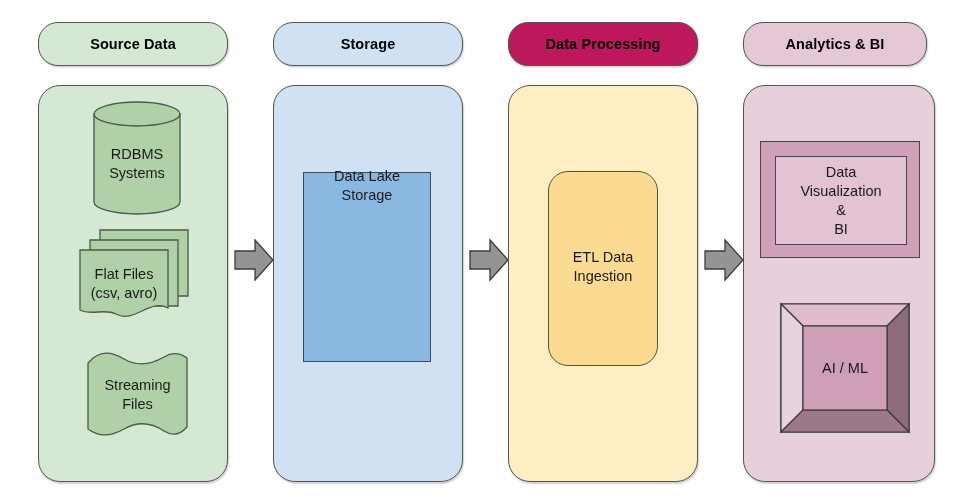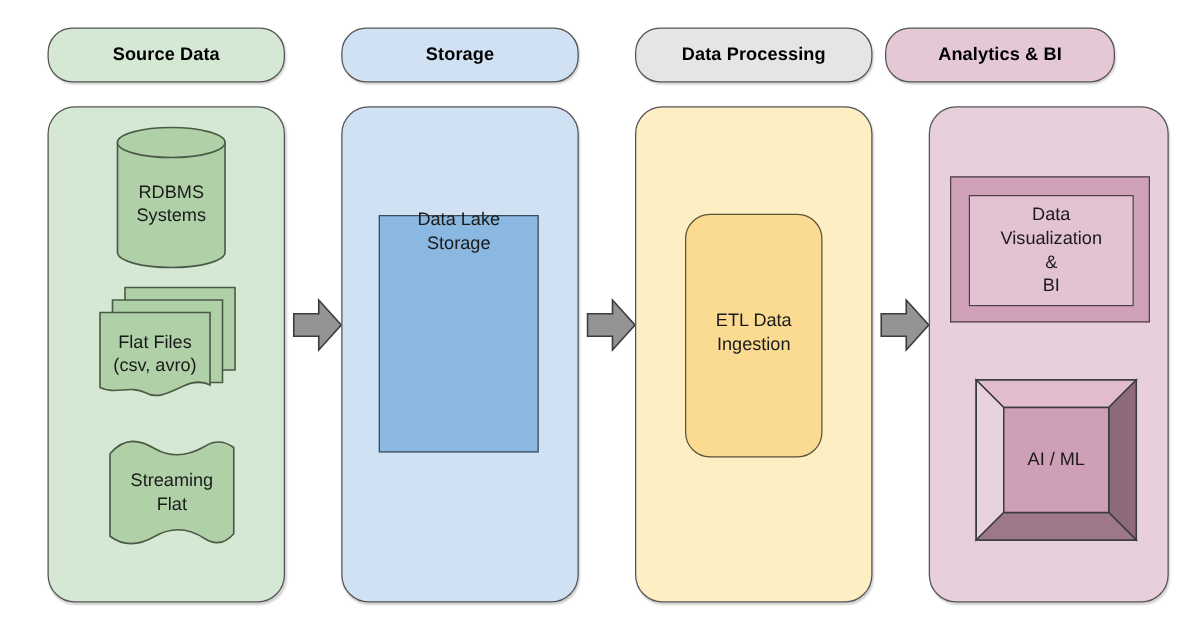--- a/index.html
+++ b/index.html
@@ -129,21 +129,21 @@
     <div class="node-label" style="top:44px;">RDBMS
 Systems</div>
   </div>
 
   <div class="shape" style="left:86px; top:353px; width:103px; height:85px;">
     <svg width="103" height="85" viewBox="0 0 103 85">
       <path d="M2,10 C14,-4 26,-1 38,6 C52,14 66,11 78,4 C86,-1 94,0 101,5
                L101,74 C94,82 86,83 78,78 C66,70 52,68 38,76 C26,83 14,85 2,76 Z" fill="#b0d0a8" stroke="#4a5a46" stroke-width="1.3"></path>
     </svg>
     <div class="node-label" style="top:23px;">Streaming
-Flat</div>
+Files</div>
   </div>
 
   <div class="arrow" style="left:234px; top:238px; width:40px; height:44px;">
     <svg width="40" height="44" viewBox="0 0 40 44">
       <path d="M1,13 L21,13 L21,2 L39,22 L21,42 L21,31 L1,31 Z" fill="#949494" stroke="#3b3b3b" stroke-width="1.3" stroke-linejoin="miter"></path>
     </svg>
   </div>
 
   <div class="stage-header" style="left:273px; top:22px; width:190px; height:44px; background:#cfe1f2;">
     <span>Storage</span>
@@ -155,38 +155,38 @@
     <div class="centered-text" style="margin-top:-6px;">Data Lake
 Storage</div>
   </div>
 
   <div class="arrow" style="left:469px; top:238px; width:40px; height:44px;">
     <svg width="40" height="44" viewBox="0 0 40 44">
       <path d="M1,13 L21,13 L21,2 L39,22 L21,42 L21,31 L1,31 Z" fill="#949494" stroke="#3b3b3b" stroke-width="1.3" stroke-linejoin="miter"></path>
     </svg>
   </div>
 
-  <div class="stage-header" style="left:508px; top:22px; width:190px; height:44px; background:#e5e5e5;">
+  <div class="stage-header" style="left:508px; top:22px; width:190px; height:44px; background:#be185d;">
     <span>Data Processing</span>
   </div>
 
   <div class="stage-panel" style="left:508px; top:85px; width:190px; height:397px; background:#fdeec3;"></div>
 
   <div class="round-rect" style="left:548px; top:171px; width:110px; height:195px; background:#fbdb92;">
     <div class="centered-text" style="margin-top:-4px;">ETL Data
 Ingestion</div>
   </div>
 
   <div class="arrow" style="left:704px; top:238px; width:40px; height:44px;">
     <svg width="40" height="44" viewBox="0 0 40 44">
       <path d="M1,13 L21,13 L21,2 L39,22 L21,42 L21,31 L1,31 Z" fill="#949494" stroke="#3b3b3b" stroke-width="1.3" stroke-linejoin="miter"></path>
     </svg>
   </div>
 
-  <div class="stage-header" style="left:708px; top:22px; width:184px; height:44px; background:#e5c8d6;">
+  <div class="stage-header" style="left:743px; top:22px; width:184px; height:44px; background:#e5c8d6;">
     <span>Analytics &amp; BI</span>
   </div>
 
   <div class="stage-panel" style="left:743px; top:85px; width:192px; height:397px; background:#e8cfdc;"></div>
 
   <div class="frame-outer" style="left:760px; top:141px; width:160px; height:117px; background:#cfa0b8;">
     <div class="frame-inner" style="left:14px; top:14px; width:132px; height:89px; background:#e3c3d3;">
       <div class="centered-text">Data
 Visualization
 &amp;

